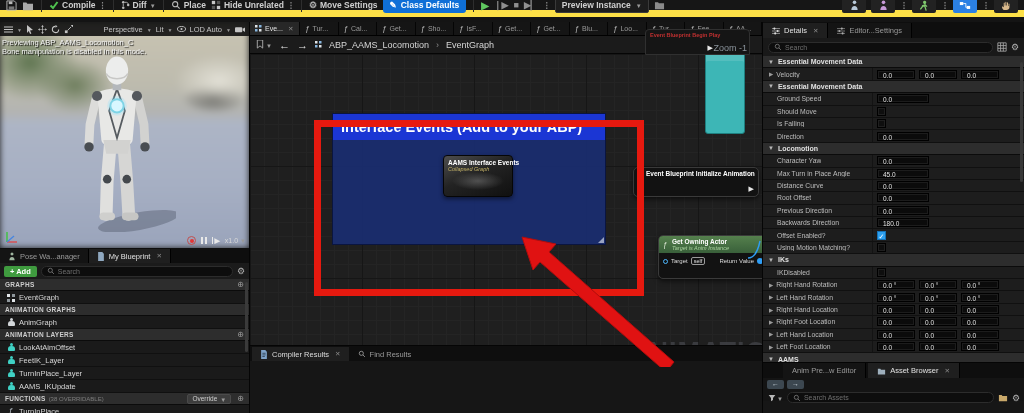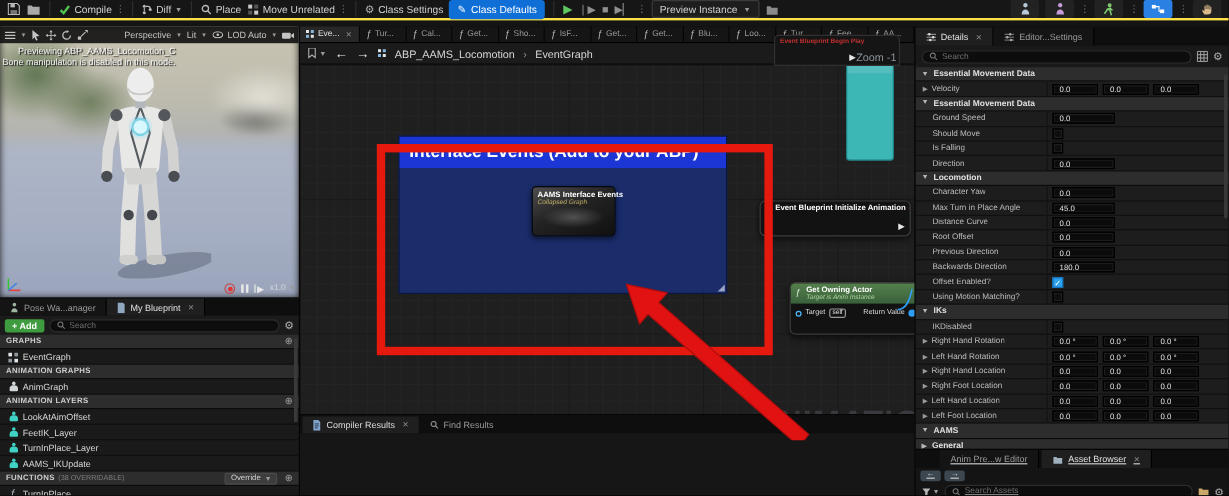--- a/index.html
+++ b/index.html
@@ -6,38 +6,38 @@
   html,body{background:#000;}
   #root{position:relative;width:1024px;height:413px;background:#141414;overflow:hidden;
         font-family:"Liberation Sans",sans-serif;color:#c8c8c8;font-size:8px;-webkit-font-smoothing:antialiased;}
   .abs{position:absolute;}
   .flex{display:flex;align-items:center;}
   .spacer{flex:1;}
   svg{display:block;}
 
   
   .toolbar{position:absolute;left:0;top:0;width:1024px;height:17px;background:#161616;
-           border-bottom:2px solid #fde047;display:flex;align-items:center;gap:5px;padding:0 6px;font-size:8.5px;color:#cfcfcf;}
+           border-bottom:7px solid #fde047;display:flex;align-items:center;gap:5px;padding:0 6px;font-size:8.5px;color:#cfcfcf;font-weight:bold;}
   .tsep{width:1px;height:13px;background:#2e2e2e;margin:0 2px;}
   .tbtn{display:flex;align-items:center;gap:3px;cursor:default;white-space:nowrap;}
   .dots{color:#8a8a8a;font-size:8px;letter-spacing:-1px;}
   .chev{color:#9a9a9a;font-size:6px;transform:translateY(1px);}
   .blue-btn{background:#0f6fd7;border-radius:3px;color:#fff;padding:2px 7px;display:flex;gap:4px;align-items:center;height:16px;}
   .drop{border:1px solid #3a3a3a;background:#1d1d1d;border-radius:2px;height:15px;display:flex;align-items:center;gap:5px;padding:0 6px;}
   .play{color:#5fc75f;font-size:10px;}
   .dimglyph{color:#8f8f8f;font-size:9px;}
   .mode-btn{width:24px;height:15px;border-radius:2px;display:flex;align-items:center;justify-content:center;background:#222;}
   .mode-btn.on{background:#2b80e4;}
 
   
   .viewport{position:absolute;left:0;top:22px;width:250px;height:226px;background:#202020;overflow:hidden;border-right:1px solid #050505;}
   .vptb{position:absolute;left:0;top:0;width:100%;height:14px;background:rgba(20,20,20,.92);display:flex;align-items:center;
         gap:4px;padding:0 4px;font-size:7.5px;color:#c4c4c4;z-index:5;}
   .vptb .chev{font-size:5px;}
-  .scene{position:absolute;left:0;top:0;width:100%;height:100%;text-align:right;}
+  .scene{position:absolute;left:0;top:0;width:100%;height:100%;}
   .scene-bg{position:absolute;inset:0;filter:blur(3px);
      background:
       radial-gradient(70px 55px at 12% 18%, #5f7550 0%, rgba(95,117,80,0) 70%),
       radial-gradient(55px 40px at 30% 28%, #6d7d5c 0%, rgba(109,125,92,0) 70%),
       radial-gradient(60px 35px at 88% 26%, #e2e0d6 0%, rgba(226,224,214,0) 75%),
       radial-gradient(40px 18px at 86% 34%, #5c5c58 0%, rgba(92,92,88,0) 80%),
       linear-gradient(180deg,#c9c4b2 0%,#bdbbae 28%,#b3b4b2 40%,#adb5c6 45%,#a6afc3 72%,#9aa4bb 100%);}
   .vp-overlay{position:absolute;left:2px;top:16px;z-index:4;font-size:7.5px;color:#f2f2f2;text-shadow:1px 1px 1px #000;line-height:9px;}
   .playbar{position:absolute;right:3px;bottom:3px;z-index:5;display:flex;align-items:center;gap:5px;}
   .rec{width:9px;height:9px;border-radius:50%;border:1.5px solid #c05050;display:flex;align-items:center;justify-content:center;}
@@ -152,21 +152,21 @@
   .dvals{display:flex;align-items:center;gap:4px;padding-left:4px;}
   .dfield{display:inline-block;width:38px;height:9px;line-height:9px;background:#0b0b0b;border:1px solid #000;
           box-shadow:inset 0 0 0 1px #1c1c1c;color:#e2e2e2;font-size:6.5px;padding-left:5px;white-space:nowrap;overflow:hidden;}
   .vals.w-scalar .dfield{width:52px;}
   .dcheckbox{width:9px;height:9px;background:#0e0e0e;border:1px solid #000;box-shadow:inset 0 0 0 1px #1f1f1f;
              font-size:7px;line-height:9px;text-align:center;color:#fff;}
   .dcheckbox.checked{background:#2da0f0;border-color:#1472b8;box-shadow:none;}
   .dscroll{position:absolute;right:1px;top:40px;width:3px;height:120px;background:#383838;border-radius:2px;}
 
   
-  .abrowser{position:absolute;left:0;top:352px;width:262px;height:39px;background:#141414;border-top:1px solid #050505;text-decoration:underline;}
+  .abrowser{position:absolute;left:0;top:340px;width:262px;height:39px;background:#141414;border-top:1px solid #050505;}
   .abtabs{display:flex;height:15px;background:#0e0e0e;align-items:flex-end;padding-left:20px;gap:2px;}
   .abnav{display:flex;gap:3px;padding:2px 4px;}
   .abnav .navbtn{width:17px;height:9px;background:#3c4750;border-radius:2px;color:#cfd8de;font-size:7px;line-height:8px;text-align:center;}
   .abfilter{display:flex;align-items:center;gap:4px;padding:0 5px;height:13px;}
   .funnel{color:#b8b8b8;font-size:8px;display:flex;align-items:center;gap:1px;}
 </style>
 </head>
 <body>
 
 <div id="root">
@@ -211,27 +211,27 @@
         </svg>
       <span>Place</span>
     </span>
     <span class="tbtn">
       <svg width="10" height="10" viewBox="0 0 12 12">
           <rect x="1" y="1" width="4" height="4" fill="#c8c8c8"></rect>
           <rect x="7" y="1" width="4" height="4" fill="#555"></rect>
           <rect x="1" y="7" width="4" height="4" fill="#555"></rect>
           <rect x="7" y="7" width="4" height="4" fill="#c8c8c8"></rect>
         </svg>
-      <span>Move Unrelated</span>
+      <span>Hide Unrelated</span>
         <span class="dots">⋮</span>
     </span>
     <span class="tsep"></span>
     <span class="tbtn">
       <span class="gear">⚙</span>
-      <span>Class Settings</span>
+      <span>Move Settings</span>
     </span>
     <span class="blue-btn">
       <span>✎</span>
       <span>Class Defaults</span>
     </span>
     <span class="tsep"></span>
     <span class="play">▶</span>
     <span class="dimglyph">❘▶</span>
     <span class="dimglyph">■</span>
     <span class="dimglyph">▶▏</span>

